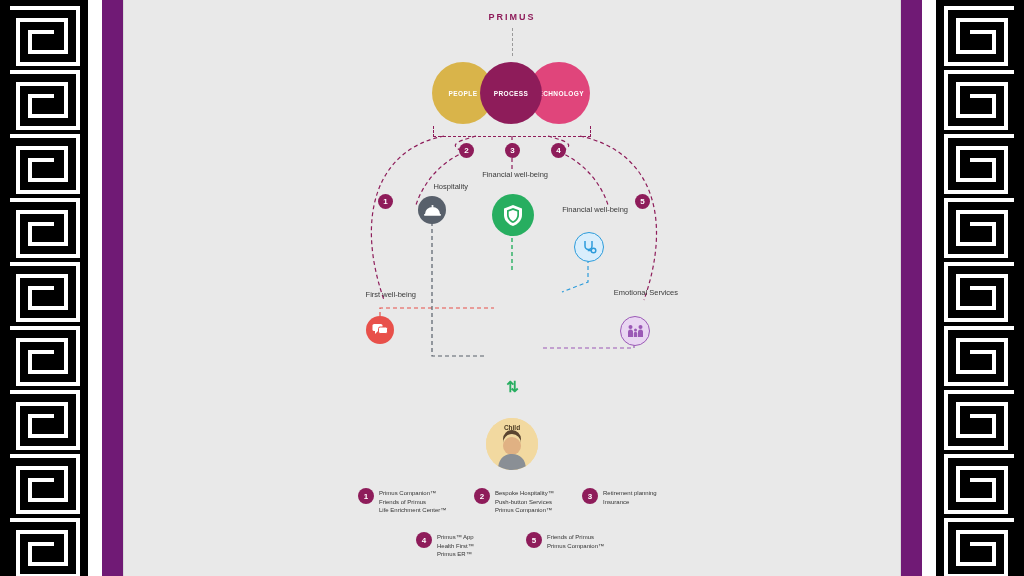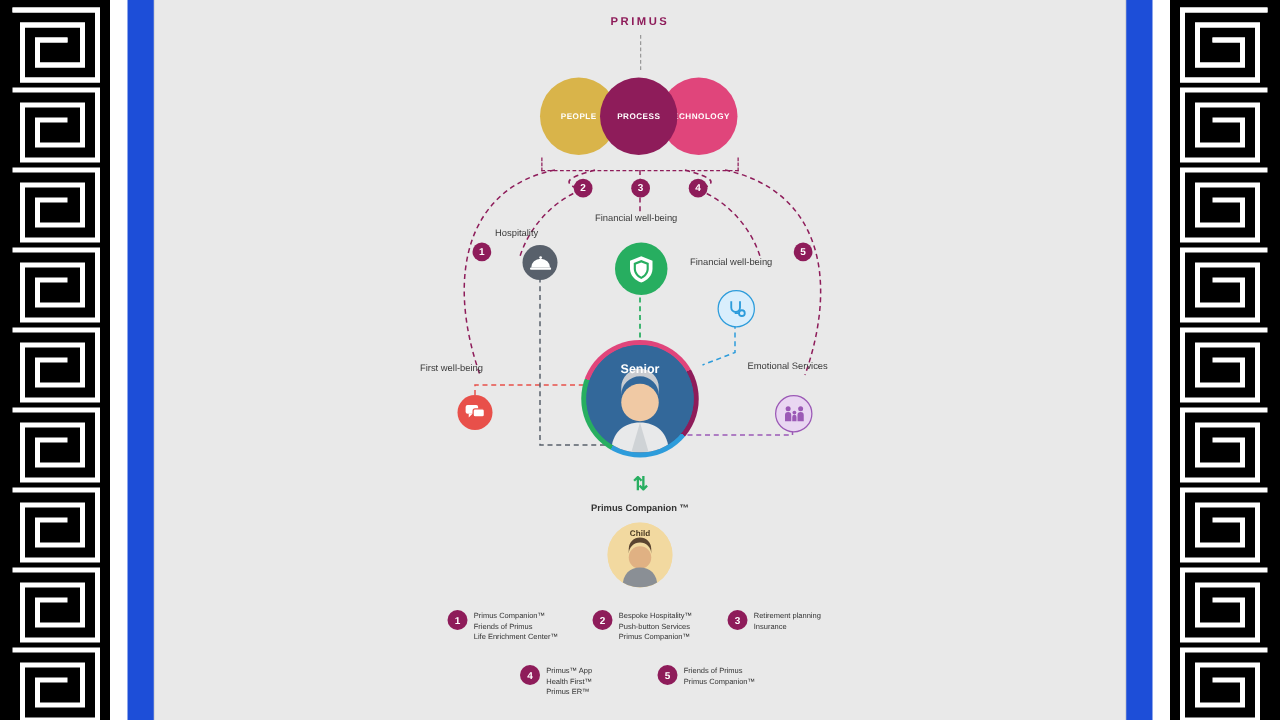--- a/index.html
+++ b/index.html
@@ -1,21 +1,21 @@
 <!DOCTYPE html>
 <html><head>
 <meta charset="utf-8">
 <style>
   html,body{margin:0;padding:0;}
   body{
     width:1024px;height:576px;overflow:hidden;
     background:#ffffff;
     font-family:"Liberation Sans", sans-serif;
   }
-  .stage{position:relative;width:1024px;height:576px;background:#1d4ed8;}
+  .stage{position:relative;width:1024px;height:576px;background:#701a75;}
 
   
   .greek-band{
     position:absolute;top:0;height:576px;background:#000;
     overflow:hidden;
   }
   .greek-band.left{left:0;width:88px;}
   .greek-band.right{right:0;width:88px;}
   .meander{
     position:absolute;left:0;top:0;width:100%;height:100%;
@@ -68,21 +68,21 @@
 
   
   .badge{
     position:absolute;width:15px;height:15px;border-radius:50%;
     background:#8e1c5a;color:#fff;font-size:8px;font-weight:bold;
     display:flex;align-items:center;justify-content:center;
   }
 
   
   .plabel{
-    position:absolute;text-align:left;font-size:7.5px;color:#3a3a3a;
+    position:absolute;text-align:right;font-size:7.5px;color:#3a3a3a;
     line-height:1.25;
   }
 
   
   .disc{
     position:absolute;border-radius:50%;
     display:flex;align-items:center;justify-content:center;
   }
 
   
@@ -272,35 +272,22 @@
       <svg width="17" height="14" viewBox="0 0 17 14">
         <circle cx="3.5" cy="3" r="2" fill="#9b59b6"></circle>
         <path d="M1 13 V8 A2.5 2.5 0 0 1 6 8 V13" fill="#9b59b6"></path>
         <circle cx="13.5" cy="3" r="2" fill="#9b59b6"></circle>
         <path d="M11 13 V8 A2.5 2.5 0 0 1 16 8 V13" fill="#9b59b6"></path>
         <circle cx="8.5" cy="6" r="1.5" fill="#9b59b6"></circle>
         <path d="M6.8 13 V9.5 A1.7 1.7 0 0 1 10.2 9.5 V13" fill="#9b59b6"></path>
       </svg>
     </div>
 
-    <div class="hub">
-      <div class="hub-in">
-        <div class="hub-label">Senior</div>
-        <svg width="86" height="86" viewBox="0 0 86 86">
-          <rect width="86" height="86" fill="#33689a"></rect>
-          <circle cx="43" cy="46" r="15" fill="#f0c9a4"></circle>
-          <path d="M28 40 A15 15 0 0 1 58 40 L58 34 A15 15 0 0 0 28 34 Z" fill="#c9ccd1"></path>
-          <path d="M20 86 C20 70 30 62 43 62 C56 62 66 70 66 86 Z" fill="#e8e9ea"></path>
-          <path d="M43 62 L36 86 L50 86 Z" fill="#cfd3d6"></path>
-        </svg>
-      </div>
-    </div>
 
     <div class="swap">⇅</div>
-    <div class="companion">Primus Companion ™</div>
 
     <div class="child">
       <div class="child-label">Child</div>
       <svg width="52" height="52" viewBox="0 0 52 52">
         <rect width="52" height="52" fill="#f2d9a0"></rect>
         <circle cx="26" cy="28" r="9" fill="#e0b183"></circle>
         <path d="M17 25 A9 9 0 0 1 35 25 L35 21 A9 9 0 0 0 17 21 Z" fill="#5b4530"></path>
         <path d="M12 52 C12 41 18 36 26 36 C34 36 40 41 40 52 Z" fill="#8a8f95"></path>
       </svg>
     </div>

